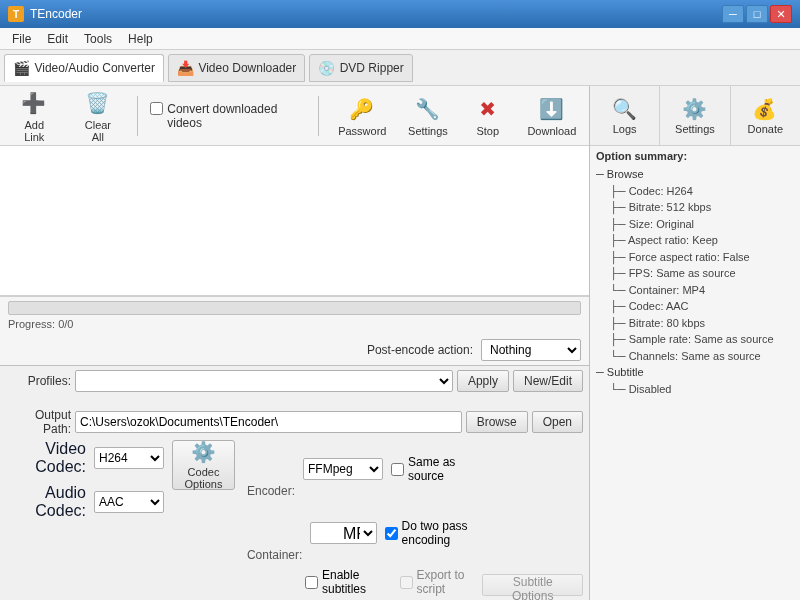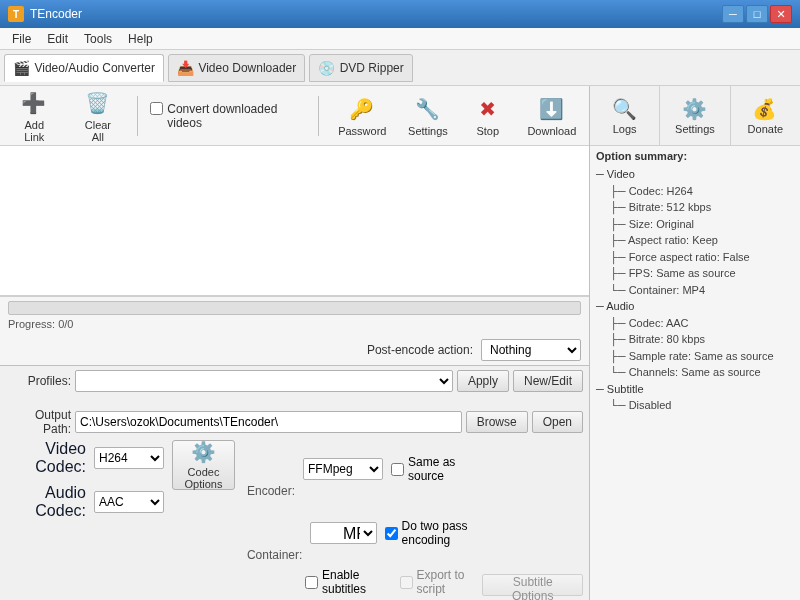--- a/index.html
+++ b/index.html
@@ -672,31 +672,30 @@
       </button>
       <button class="right-btn">
         <div class="r-icon donate-icon">💰</div>
         <span>Donate</span>
       </button>
     </div>
 
     <div class="option-summary">
       <div class="option-summary-title">Option summary:</div>
       <div class="tree-node">
-        <div class="node-group">─ Video</div>
+        <div class="node-group">─ Browse</div>
         <div class="node-child">├─ Codec: H264</div>
         <div class="node-child">├─ Bitrate: 512 kbps</div>
         <div class="node-child">├─ Size: Original</div>
         <div class="node-child">├─ Aspect ratio: Keep</div>
         <div class="node-child">├─ Force aspect ratio: False</div>
         <div class="node-child">├─ FPS: Same as source</div>
         <div class="node-child">└─ Container: MP4</div>
       </div>
       <div class="tree-node">
-        <div class="node-group">─ Audio</div>
         <div class="node-child">├─ Codec: AAC</div>
         <div class="node-child">├─ Bitrate: 80 kbps</div>
         <div class="node-child">├─ Sample rate: Same as source</div>
         <div class="node-child">└─ Channels: Same as source</div>
       </div>
       <div class="tree-node">
         <div class="node-group">─ Subtitle</div>
         <div class="node-child">└─ Disabled</div>
       </div>
     </div>

